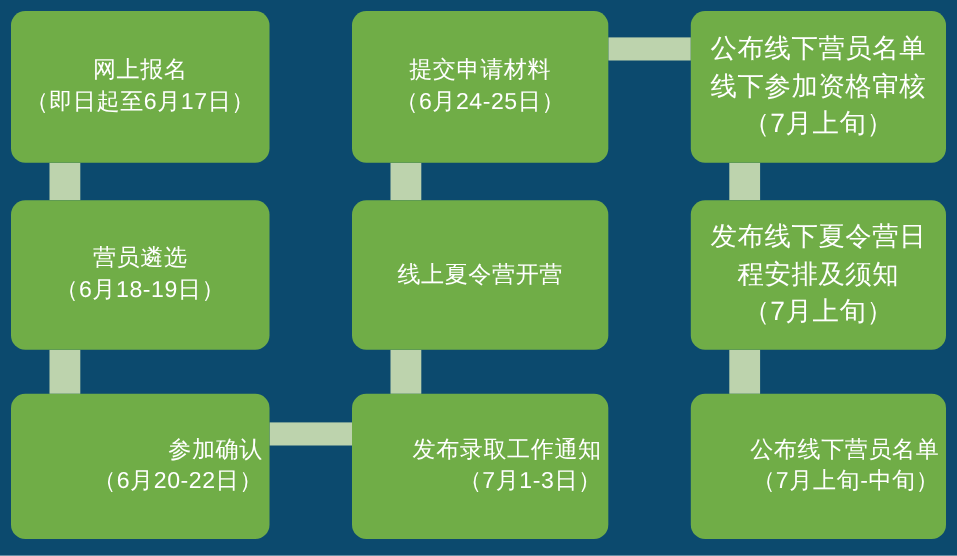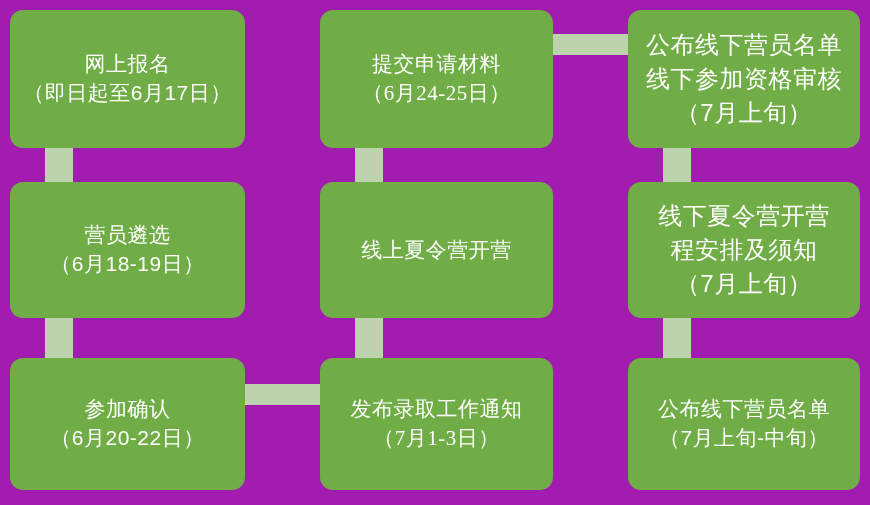--- a/index.html
+++ b/index.html
@@ -10,21 +10,21 @@
   body {
     width: 870px;
     height: 505px;
     font-family: "Liberation Sans", "DejaVu Sans", sans-serif;
     overflow: hidden;
   }
   #flowchart {
     position: relative;
     width: 870px;
     height: 505px;
-    background: #a21caf;
+    background: #0c4a6e;
   }
   .node {
     position: absolute;
     background: #70ad47;
     border-radius: 13px;
     color: #ffffff;
     display: flex;
     flex-direction: column;
     align-items: center;
     justify-content: center;
@@ -39,26 +39,26 @@
     line-height: 1.38;
     font-size: 21px;
     font-weight: normal;
   }
   .node.three-line .line {
     font-size: 24px;
     line-height: 1.42;
   }
   
   .col1 { left: 10px;  width: 235px; }
-  .col2 { left: 320px; width: 233px; font-family: Liberation Serif, serif; }
+  .col2 { left: 320px; width: 233px; }
   .col3 { left: 628px; width: 232px; }
   
   .row1 { top: 10px;  height: 138px; }
   .row2 { top: 182px; height: 136px; }
-  .row3 { top: 358px; height: 132px; }
+  .row3 { top: 358px; height: 132px; align-items: flex-end; }
 
   .connector {
     position: absolute;
     background: #bdd3ad;
   }
   .connector.vertical   { width: 28px; }
   .connector.horizontal { height: 21px; }
 
   
   .v-c1-r1r2 { left: 45px;  top: 148px; height: 34px; }
@@ -119,21 +119,21 @@
     <span class="line">（7月1-3日）</span>
   </div>
 
   <div class="node col3 row1 three-line">
     <span class="line">公布线下营员名单</span>
     <span class="line">线下参加资格审核</span>
     <span class="line">（7月上旬）</span>
   </div>
 
   <div class="node col3 row2 three-line">
-    <span class="line">线下夏令营开营</span>
+    <span class="line">发布线下夏令营日</span>
     <span class="line">程安排及须知</span>
     <span class="line">（7月上旬）</span>
   </div>
 
   <div class="node col3 row3">
     <span class="line">公布线下营员名单</span>
     <span class="line">（7月上旬-中旬）</span>
   </div>
 
 </div>

